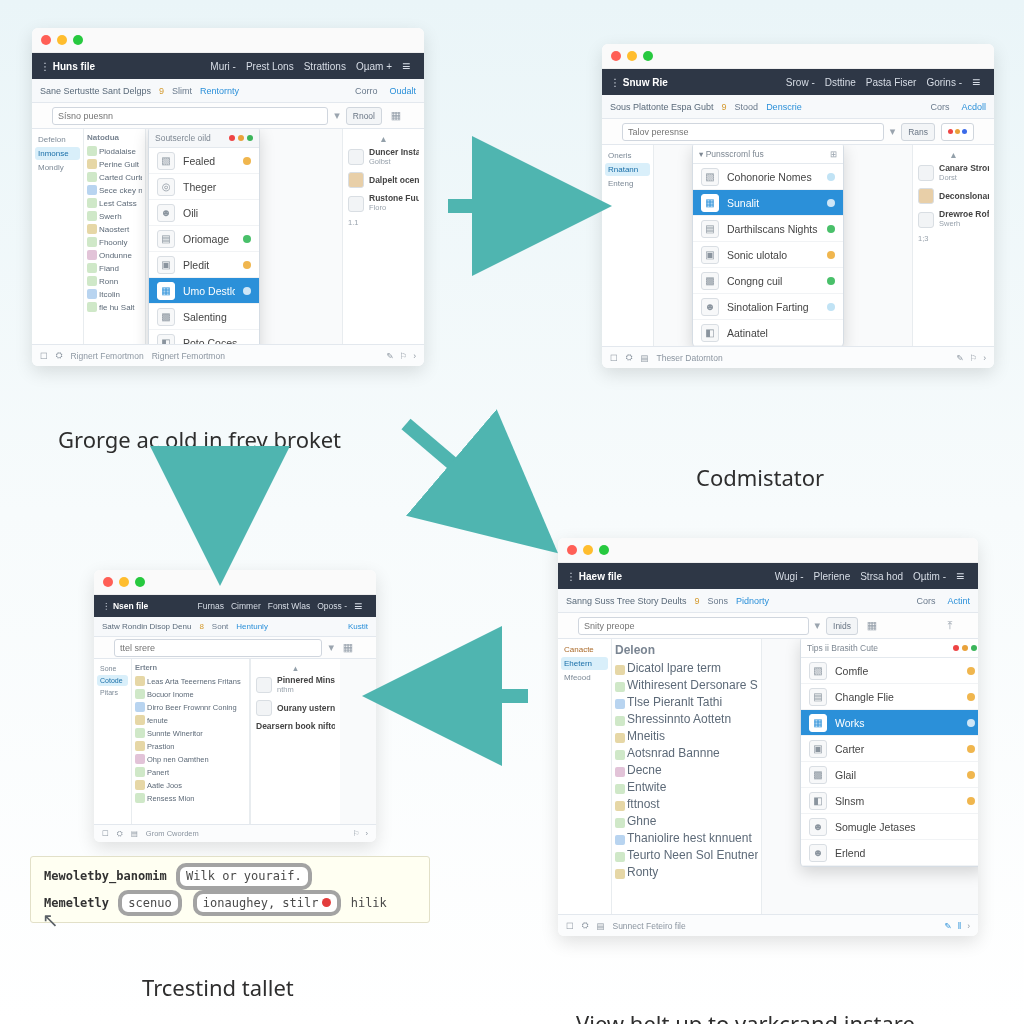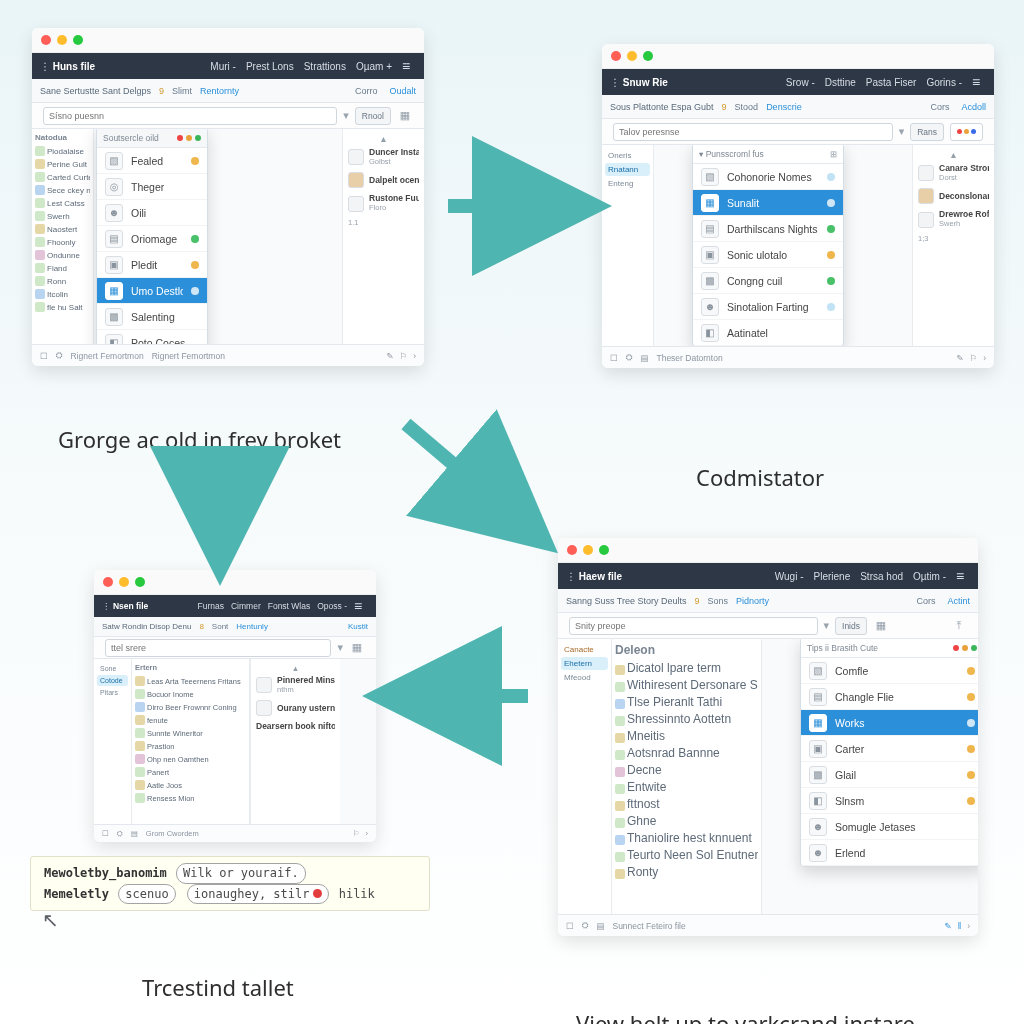--- a/index.html
+++ b/index.html
@@ -21,21 +21,21 @@
   .header { display:flex; align-items:center; background:#2e3746; color:#d7dde6; height:26px; padding:0 8px; font-size:10px;}
   .header .title{font-weight:700;color:#fff;flex:0 0 auto;margin-right:auto;}
   .header .nav{display:flex;gap:10px;align-items:center;white-space:nowrap;}
   .header .nav span{cursor:pointer}
   .ham{width:14px;display:inline-block}
   .ham::before{content:"≡";font-size:14px;line-height:1}
   .sub { display:flex; align-items:center; height:24px; background:#f7f9fb;border-bottom:1px solid #e3e8ee;padding:0 8px;font-size:9px;color:#6a7a8c;gap:8px;}
   .sub .crumb{color:#5a6a7a}
   .sub .tabs{margin-left:auto;display:flex;gap:12px}
   .sub .tabs span.act{color:#2b90d9}
-  .toolbar{display:flex;align-items:center;gap:6px;height:26px;padding:0 11px;border-bottom:1px solid #e3e8ee;background:#fdfdfd;}
+  .toolbar{display:flex;align-items:center;gap:6px;height:26px;padding:0 20px;border-bottom:1px solid #e3e8ee;background:#fdfdfd;}
   .toolbar input{flex:1;height:18px;border:1px solid #d0d6de;border-radius:3px;padding:0 5px;font-size:9px;color:#888;background:#fff;min-width:40px;}
   .pill{height:18px;padding:0 6px;border:1px solid #d0d6dd;border-radius:3px;background:#f3f5f7;font-size:8.5px;display:flex;align-items:center;color:#6a7685;}
   .pill.num{background:#fff;}
   .tb-ico{width:16px;height:16px;display:flex;align-items:center;justify-content:center;font-size:11px;color:#96a0ab;}
   .body{flex:1;display:flex;overflow:hidden;background:#f9fafb;}
   .lnav{width:52px;background:#fff;border-right:1px solid #e8ecef;padding:4px 3px;font-size:8px;color:#7d8a97;}
   .lnav div{padding:2px 3px;border-radius:3px;margin-bottom:1px;white-space:nowrap;overflow:hidden;}
   .lnav .sel{background:#d9effa;color:#1a6fa8;}
   .tree{flex:0 0 auto;width:62px;background:#fff;border-right:1px solid #e8ecef;padding:4px 3px;font-size:8px;overflow:hidden;}
   .tree .hd{color:#7a8592;font-weight:600;margin-bottom:2px;white-space:nowrap;overflow:hidden;}
@@ -68,21 +68,21 @@
   .rcol .rtx{flex:1;line-height:1.15;overflow:hidden;}
   .rcol .rtx b{display:block;font-size:8.5px;color:#444;white-space:nowrap;overflow:hidden;}
   .rcol .rtx span{display:block;font-size:7.5px;color:#98a2ac;white-space:nowrap;overflow:hidden;}
   .status{height:22px;border-top:1px solid #e3e8ee;background:#fbfcfd;display:flex;align-items:center;padding:0 8px;font-size:8.5px;color:#8b95a0;gap:8px;}
   .status .right{margin-left:auto;display:flex;gap:6px;align-items:center}
   .caption{position:absolute;font-size:22px;color:#2e2e2e;font-family:"Segoe UI",system-ui,sans-serif;}
   .arrow{position:absolute;}
   .arrow svg{overflow:visible}
   .codebox{position:absolute;left:30px;top:856px;width:400px;background:#fffff2;border:1px solid #e2e0c8;border-radius:3px;padding:6px 13px;font-family:ui-monospace,Consolas,monospace;font-size:12px;color:#4a4a4a;line-height:1.55;}
   .codebox .kw{color:#333;font-weight:600}
-  .codebox .pill2{display:inline-flex;align-items:center;gap:4px;background:#fff;border:1px solid #a3a3a3;border-radius:10px;padding:0 6px;margin:0 2px;}
+  .codebox .pill2{display:inline-flex;align-items:center;gap:4px;background:#fff;border:4px solid #a3a3a3;border-radius:10px;padding:0 6px;margin:0 2px;}
   .codebox .dotr{width:9px;height:9px;border-radius:50%;background:#e33c3c;display:inline-block}
   .cursor{position:absolute;left:42px;top:908px;font-size:20px;color:#5a6066;}
   
   .tree.wide{width:120px;}
 </style>
 </head>
 <body>
 
 <div class="panel" style="left:32px;top:28px;width:392px;height:338px;">
   <div class="traffic">
@@ -111,20 +111,25 @@
       <span class="act">Oudalt</span>
     </div>
   </div>
   <div class="toolbar">
     <input placeholder="Sísno puesnn" style="">
     <span style="color:#9aa4ae">▾</span>
     <div class="pill">Rnool</div>
     <div class="tb-ico">▦</div>
   </div>
   <div class="body">
+    <div class="lnav">
+      <div>Defelon</div>
+      <div class="sel">Inmonse</div>
+      <div>Mondly</div>
+    </div>
     <div class="tree">
       <div class="hd">Natodua</div>
       <div class="row">
           <span class="ico"></span>
           <span>Piodalaise</span>
         </div>
       <div class="row">
           <span class="ico doc"></span>
           <span>Perine Gult</span>
         </div>

